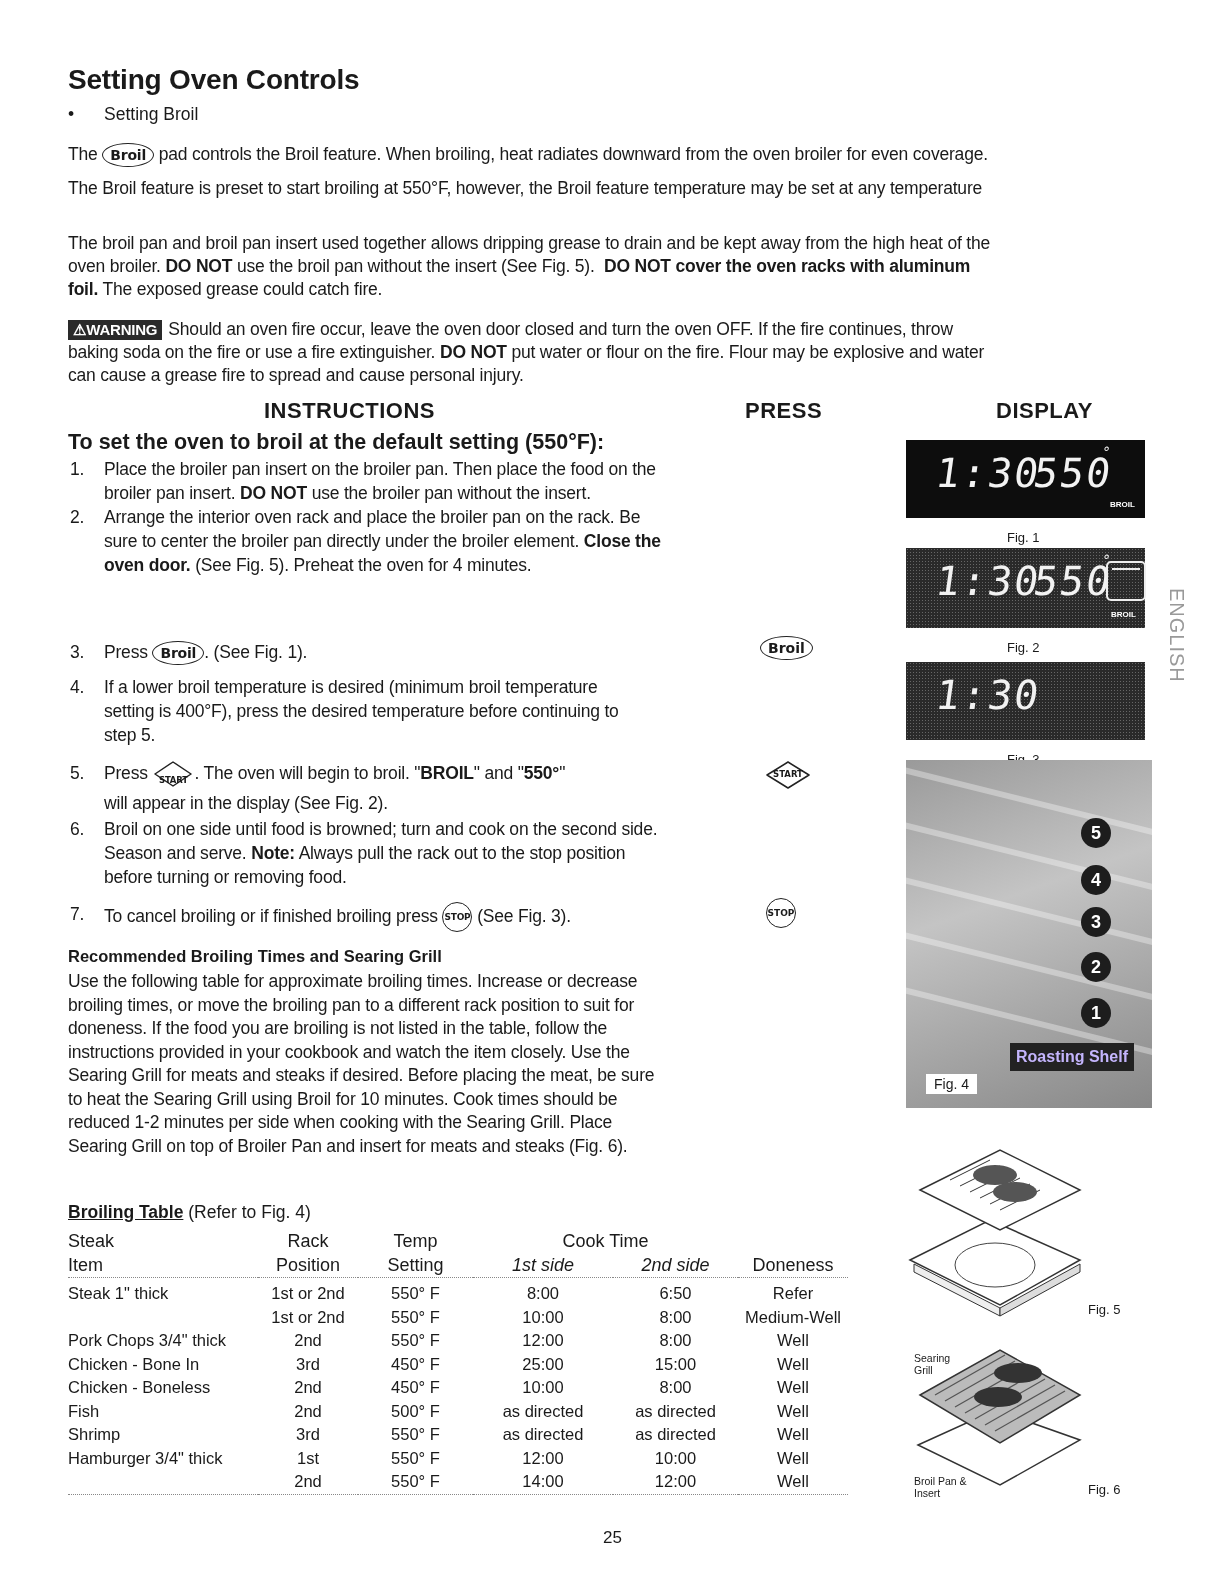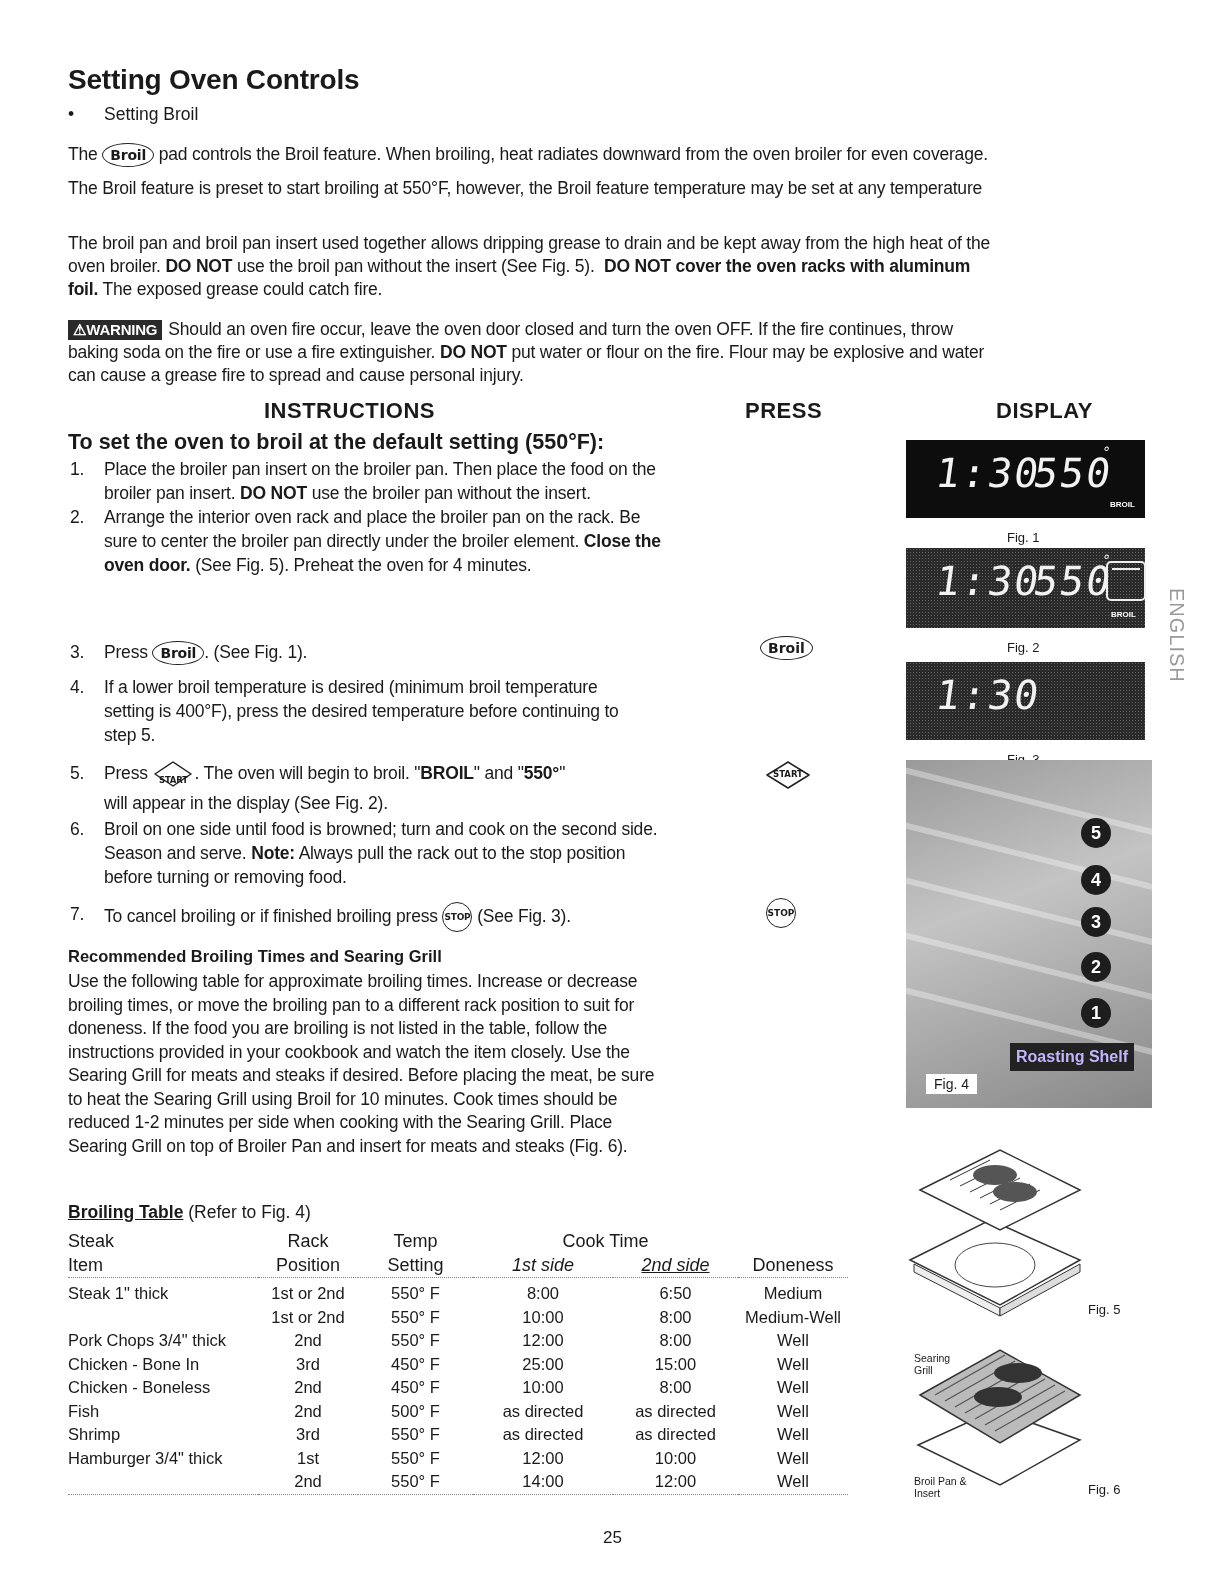--- a/index.html
+++ b/index.html
@@ -222,33 +222,33 @@
     <td class="c">Rack</td>
     <td class="c">Temp</td>
     <td class="c" colspan="2">Cook Time</td>
     <td></td>
   </tr>
   <tr class="hdr">
     <td>Item</td>
     <td class="c">Position</td>
     <td class="c">Setting</td>
     <td class="c" style="font-style:italic;">1st side</td>
-    <td class="c" style="font-style:italic;text-decoration:underline;">2nd side</td>
+    <td class="c" style="font-style:italic;">2nd side</td>
     <td class="c">Doneness</td>
   </tr>
   <tr class="dots">
         <td colspan="6" style="line-height:4px;">&nbsp;</td>
       </tr>
   <tr>
         <td>Steak 1" thick</td>
         <td class="c">1st or 2nd</td>
         <td class="c">550° F</td>
         <td class="c">8:00</td>
         <td class="c">6:50</td>
-        <td class="c">Medium</td>
+        <td class="c">Refer</td>
       </tr>
   <tr>
         <td></td>
         <td class="c">1st or 2nd</td>
         <td class="c">550° F</td>
         <td class="c">10:00</td>
         <td class="c">8:00</td>
         <td class="c">Medium-Well</td>
       </tr>
   <tr>

